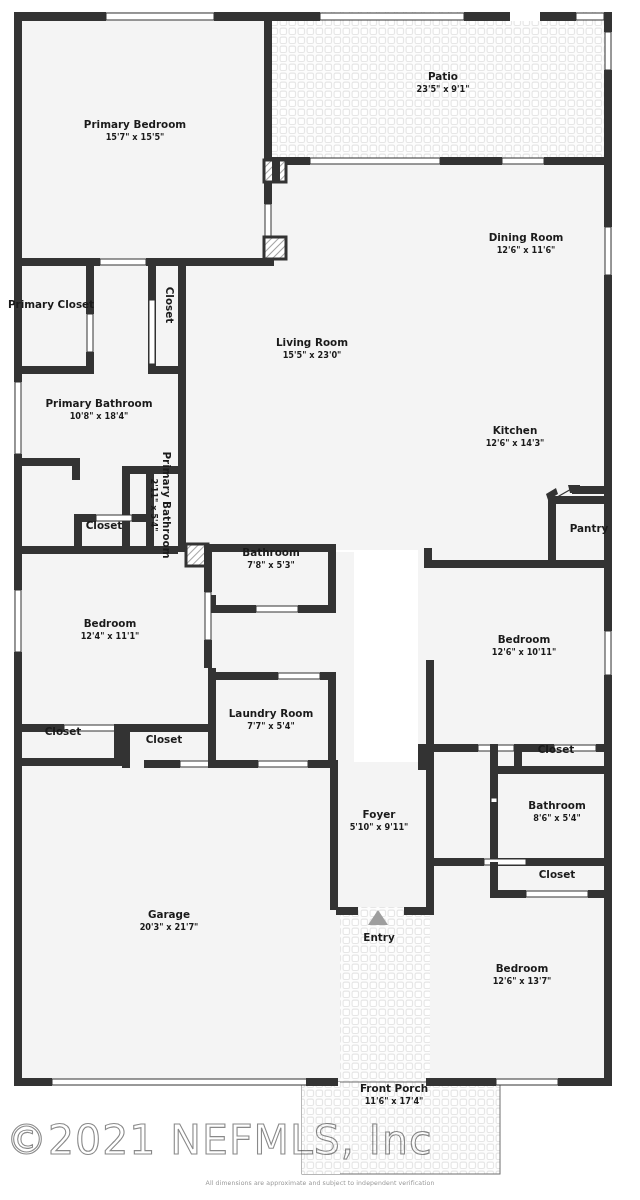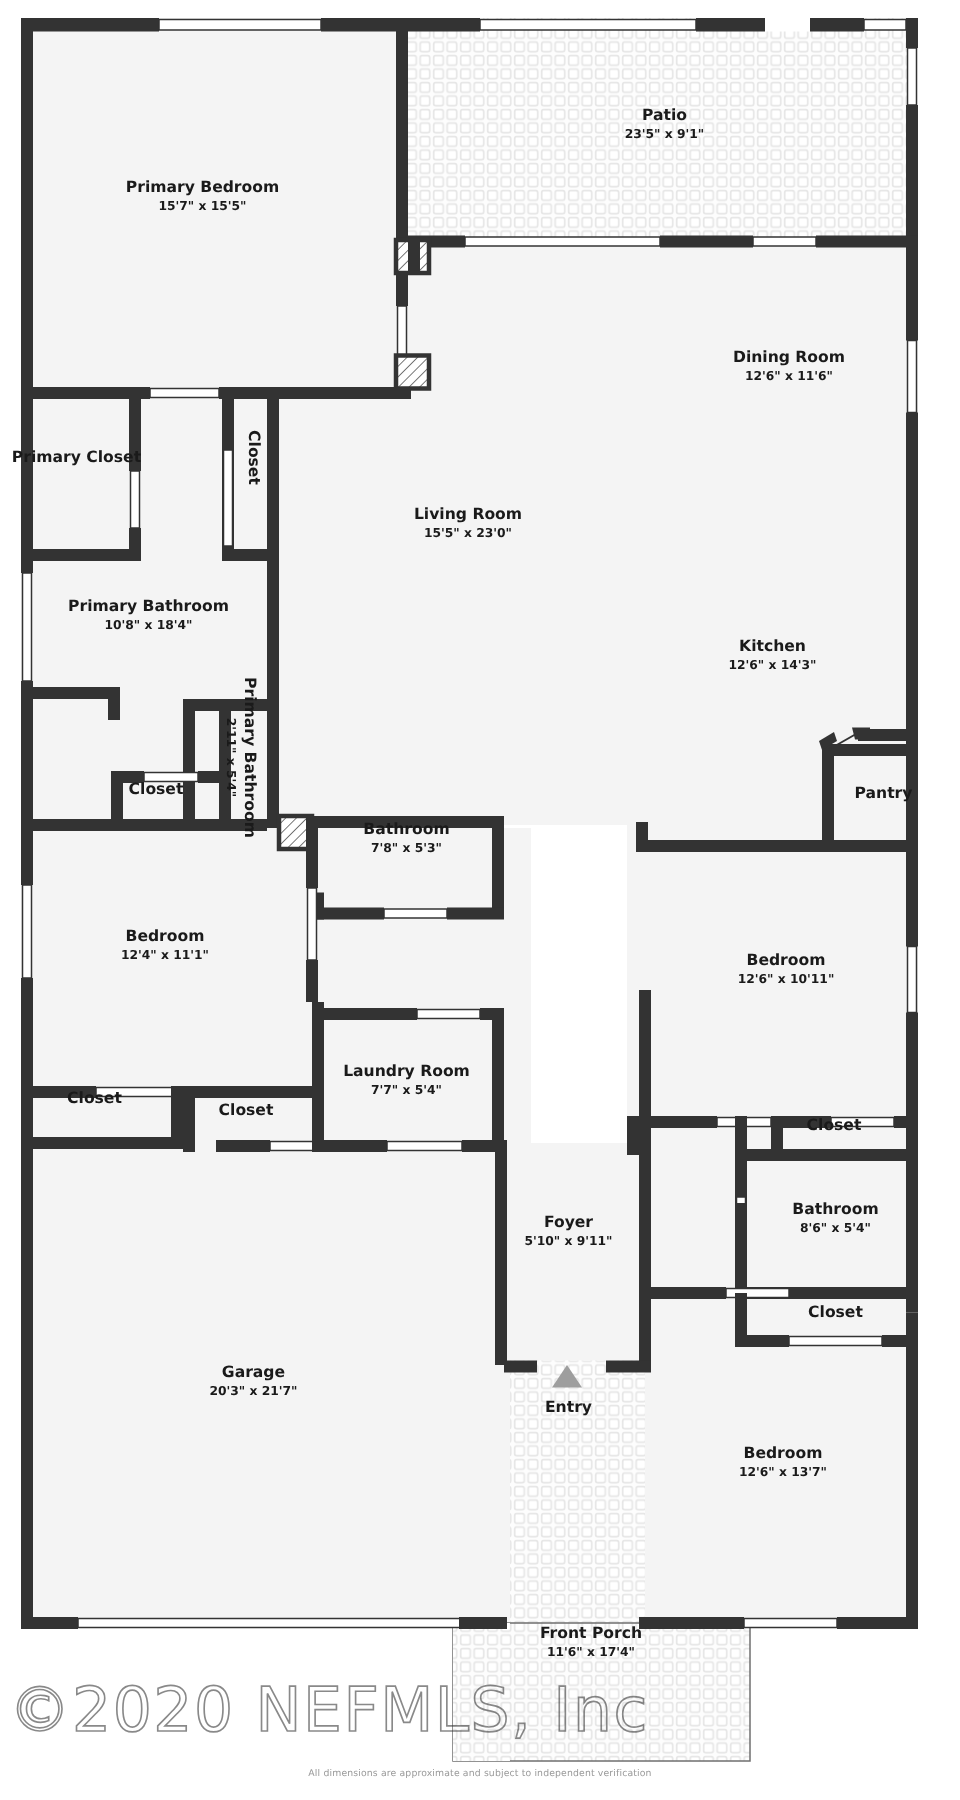--- a/index.html
+++ b/index.html
@@ -304,14 +304,14 @@
         <text x="522" y="972" text-anchor="middle" font-family="&quot;DejaVu Sans&quot;,&quot;Liberation Sans&quot;,sans-serif" font-size="10.4" font-weight="700" fill="#1a1a1a">Bedroom</text>
         <text x="522" y="984" text-anchor="middle" font-family="&quot;DejaVu Sans&quot;,&quot;Liberation Sans&quot;,sans-serif" font-size="8.2" font-weight="700" fill="#1a1a1a">12'6" x 13'7"</text>
       </g>
       <g>
         <text x="394" y="1092" text-anchor="middle" font-family="&quot;DejaVu Sans&quot;,&quot;Liberation Sans&quot;,sans-serif" font-size="10.4" font-weight="700" fill="#1a1a1a">Front Porch</text>
         <text x="394" y="1104" text-anchor="middle" font-family="&quot;DejaVu Sans&quot;,&quot;Liberation Sans&quot;,sans-serif" font-size="8.2" font-weight="700" fill="#1a1a1a">11'6" x 17'4"</text>
       </g>
     </g>
 </svg>
 
-<div class="wm">©2020 NEFMLS, Inc</div>
+<div class="wm">©2021 NEFMLS, Inc</div>
 <div class="footer">All dimensions are approximate and subject to independent verification</div>
 
 </body></html>

